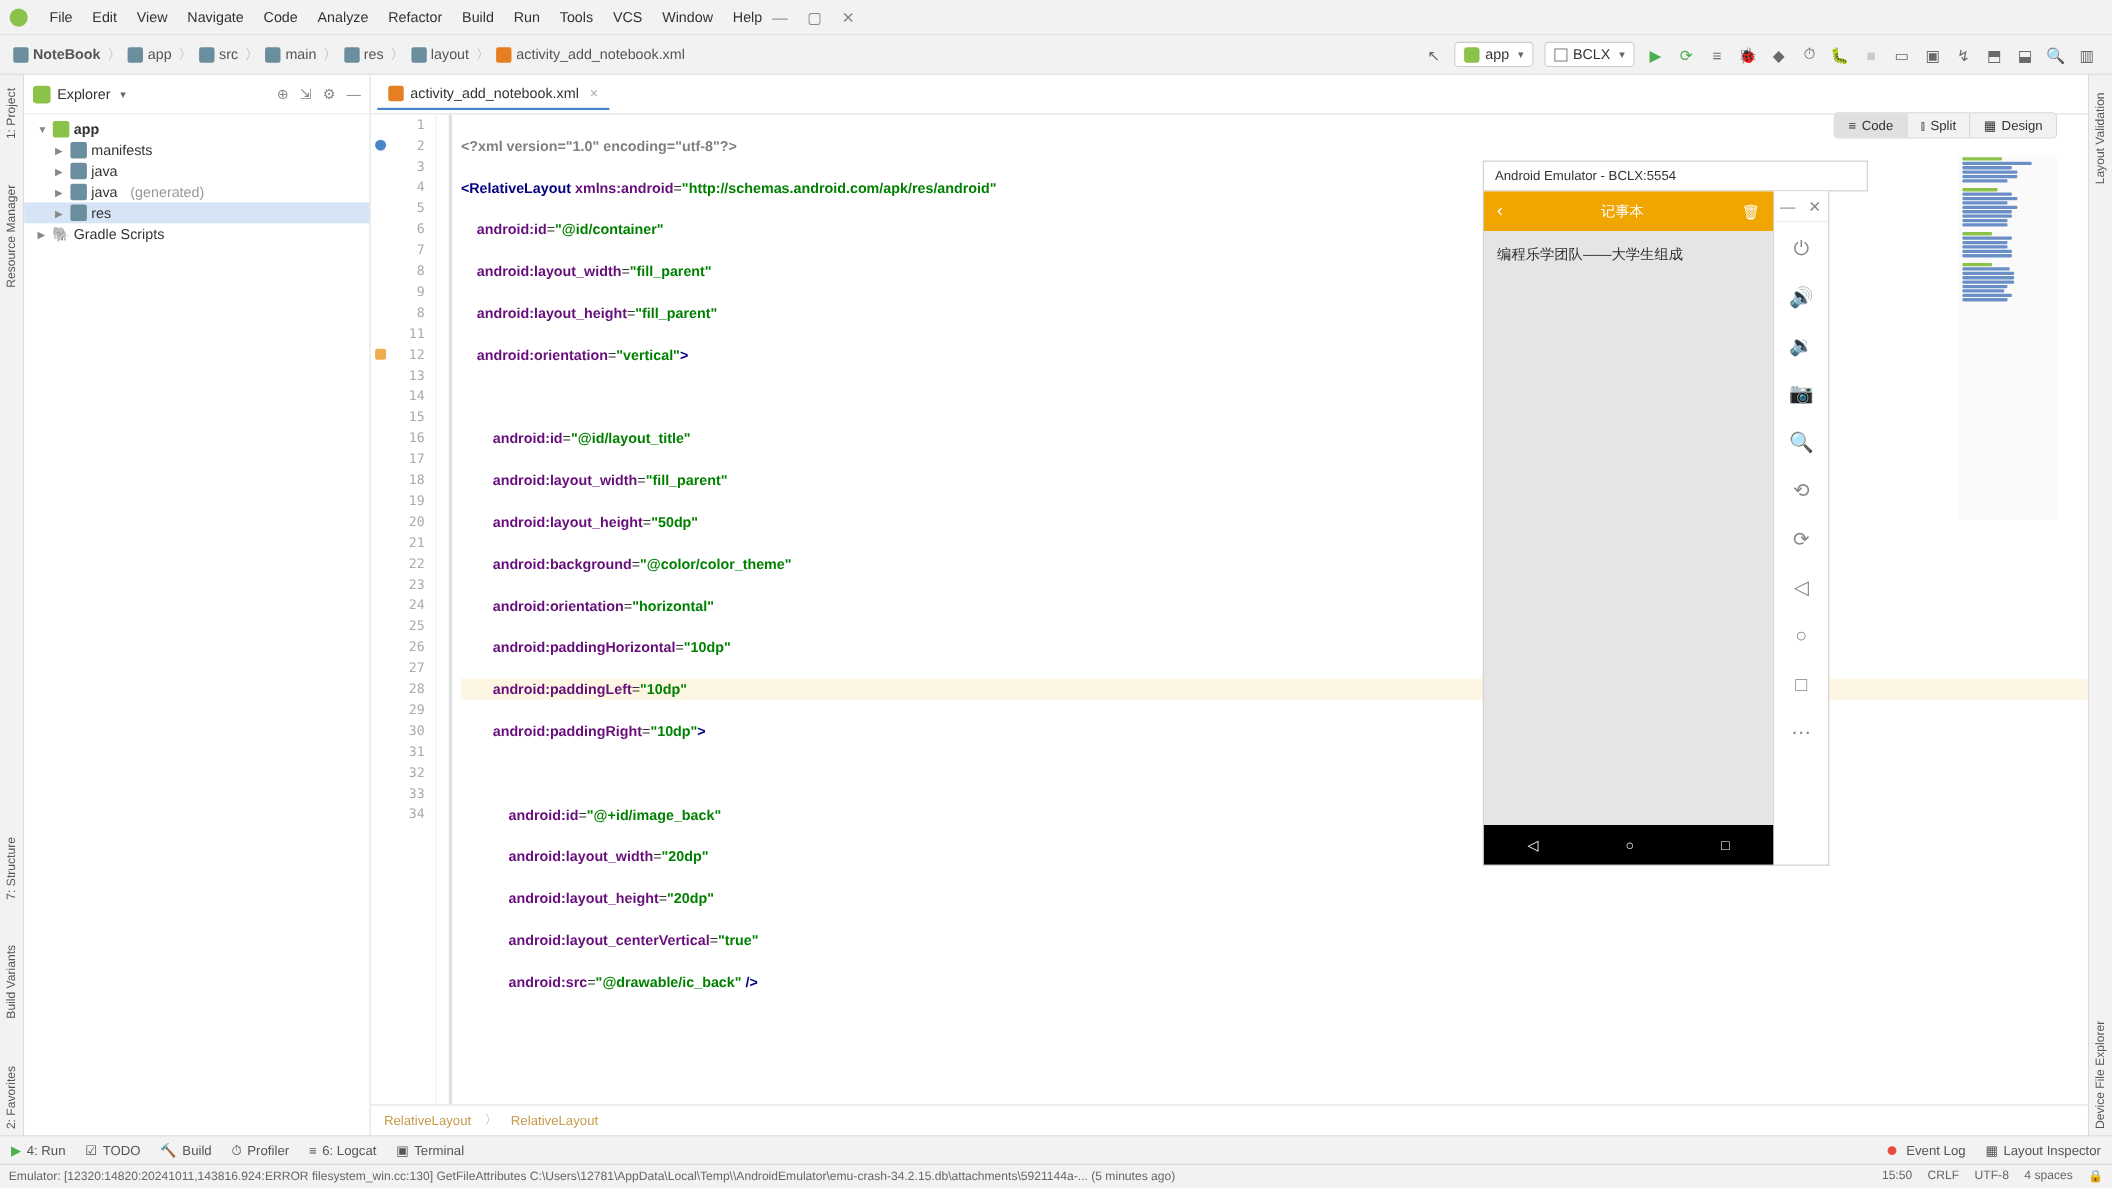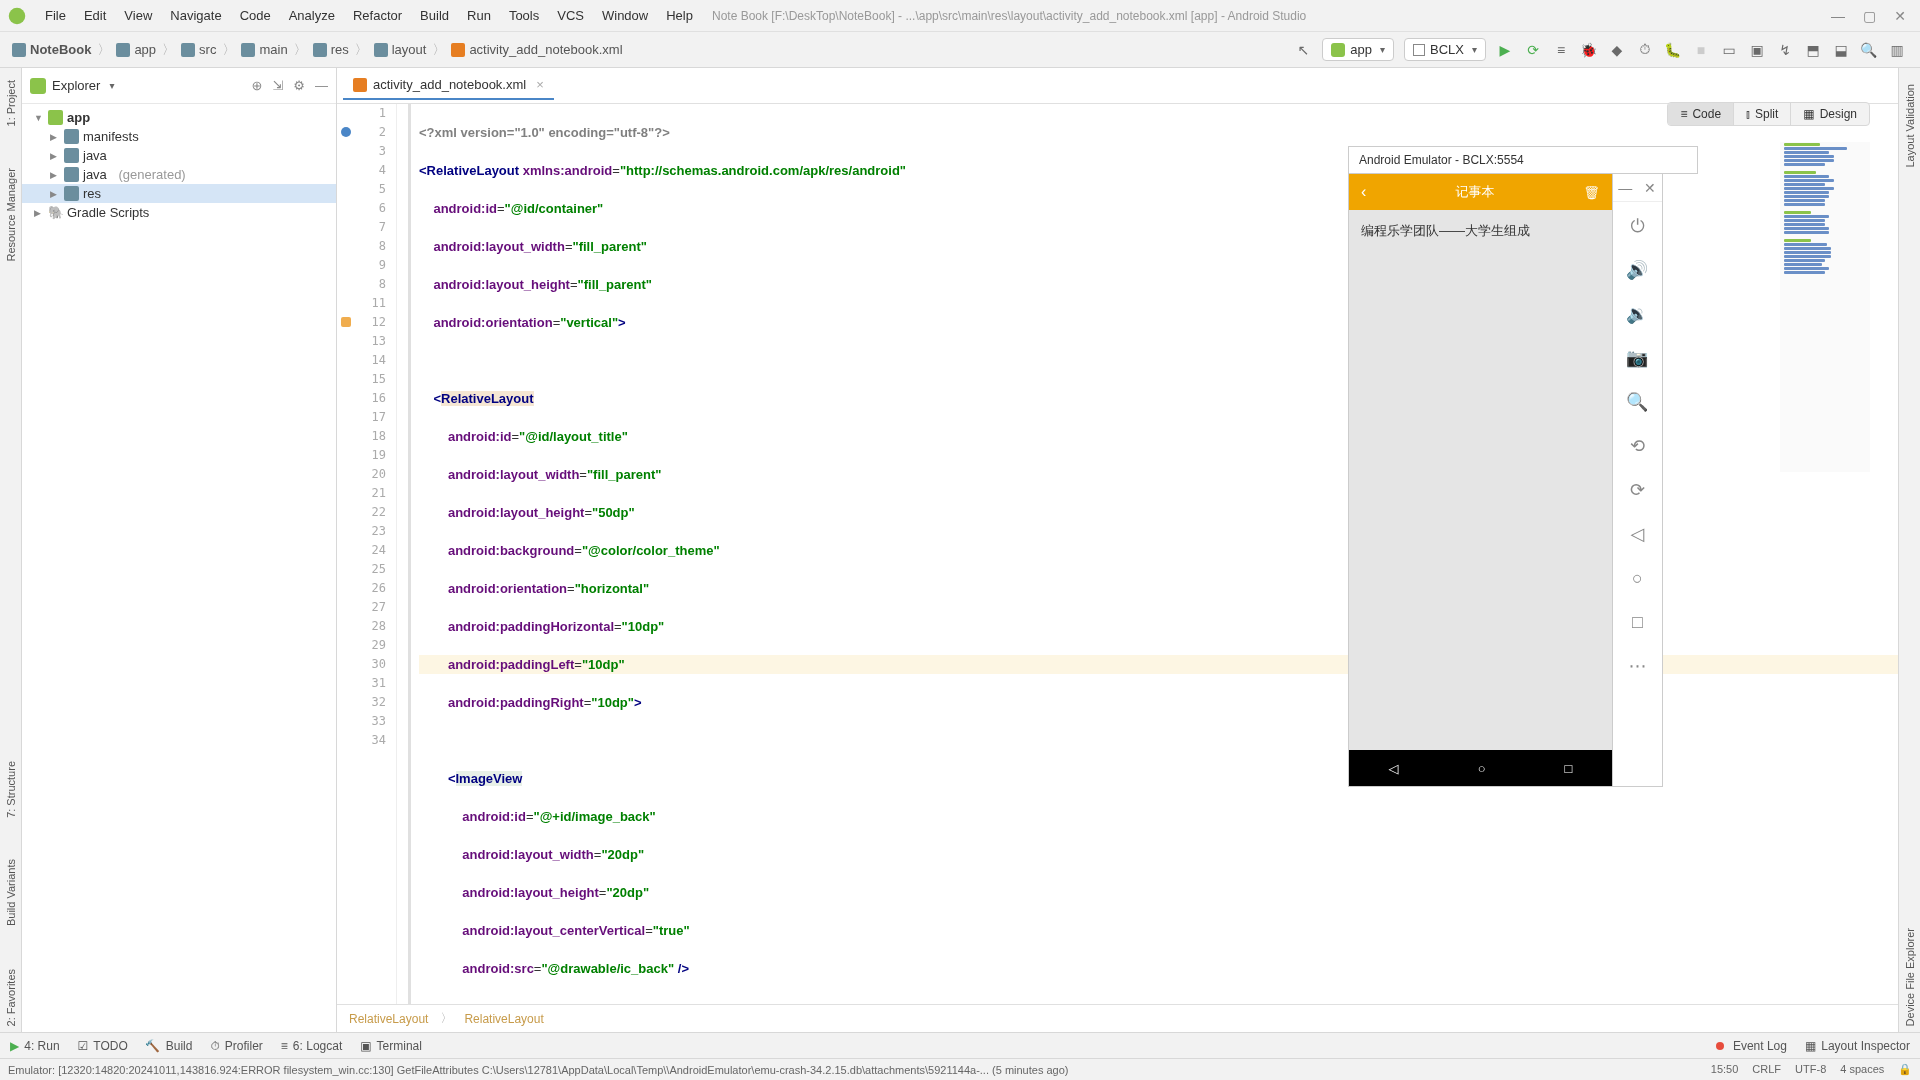--- a/index.html
+++ b/index.html
@@ -131,21 +131,20 @@
   <span class="mi">Navigate</span>
   <span class="mi">Code</span>
   <span class="mi">Analyze</span>
   <span class="mi">Refactor</span>
   <span class="mi">Build</span>
   <span class="mi">Run</span>
   <span class="mi">Tools</span>
   <span class="mi">VCS</span>
   <span class="mi">Window</span>
   <span class="mi">Help</span>
-  <span class="title">Note Book [F:\DeskTop\NoteBook] - ...\app\src\main\res\layout\activity_add_notebook.xml [app] - Android Studio</span>
   <div class="winbtns">
     <span>—</span>
     <span>▢</span>
     <span>✕</span>
   </div>
 </div>
 
 <div class="navbar">
   <div class="crumb">
     <div class="seg">
@@ -368,31 +367,29 @@
       </div>
       <div class="gutter2"></div>
       <div class="code-body">
 <div class="cl"><span class="t-xml">&lt;?xml version="1.0" encoding="utf-8"?&gt;</span></div>
 <div class="cl"><span class="t-tag">&lt;<span>RelativeLayout</span></span> <span class="t-attr">xmlns:android</span>=<span class="t-val">"http://schemas.android.com/apk/res/android"</span></div>
 <div class="cl">    <span class="t-attr">android:id</span>=<span class="t-val">"@id/container"</span></div>
 <div class="cl">    <span class="t-attr">android:layout_width</span>=<span class="t-val">"fill_parent"</span></div>
 <div class="cl">    <span class="t-attr">android:layout_height</span>=<span class="t-val">"fill_parent"</span></div>
 <div class="cl">    <span class="t-attr">android:orientation</span>=<span class="t-val">"vertical"</span><span class="t-tag">&gt;</span></div>
 <div class="cl"></div>
-<div class="cl">    <span class="t-tag">&lt;<span class="t-relbg">RelativeLayout</span></span></div>
 <div class="cl">        <span class="t-attr">android:id</span>=<span class="t-val">"@id/layout_title"</span></div>
 <div class="cl">        <span class="t-attr">android:layout_width</span>=<span class="t-val">"fill_parent"</span></div>
 <div class="cl">        <span class="t-attr">android:layout_height</span>=<span class="t-val">"50dp"</span></div>
 <div class="cl">        <span class="t-attr">android:background</span>=<span class="t-val">"@color/color_theme"</span></div>
 <div class="cl">        <span class="t-attr">android:orientation</span>=<span class="t-val">"horizontal"</span></div>
 <div class="cl">        <span class="t-attr">android:paddingHorizontal</span>=<span class="t-val">"10dp"</span></div>
 <div class="cl hl-line">        <span class="t-attr">android:paddingLeft</span>=<span class="t-val">"10dp"</span></div>
 <div class="cl">        <span class="t-attr">android:paddingRight</span>=<span class="t-val">"10dp"</span><span class="t-tag">&gt;</span></div>
 <div class="cl"></div>
-<div class="cl">        <span class="t-tag">&lt;<span class="t-imgbg">ImageView</span></span></div>
 <div class="cl">            <span class="t-attr">android:id</span>=<span class="t-val">"@+id/image_back"</span></div>
 <div class="cl">            <span class="t-attr">android:layout_width</span>=<span class="t-val">"20dp"</span></div>
 <div class="cl">            <span class="t-attr">android:layout_height</span>=<span class="t-val">"20dp"</span></div>
 <div class="cl">            <span class="t-attr">android:layout_centerVertical</span>=<span class="t-val">"true"</span></div>
 <div class="cl">            <span class="t-attr">android:src</span>=<span class="t-val">"@drawable/ic_back"</span> <span class="t-tag">/&gt;</span></div>
 <div class="cl"></div>
 
 
 
 

